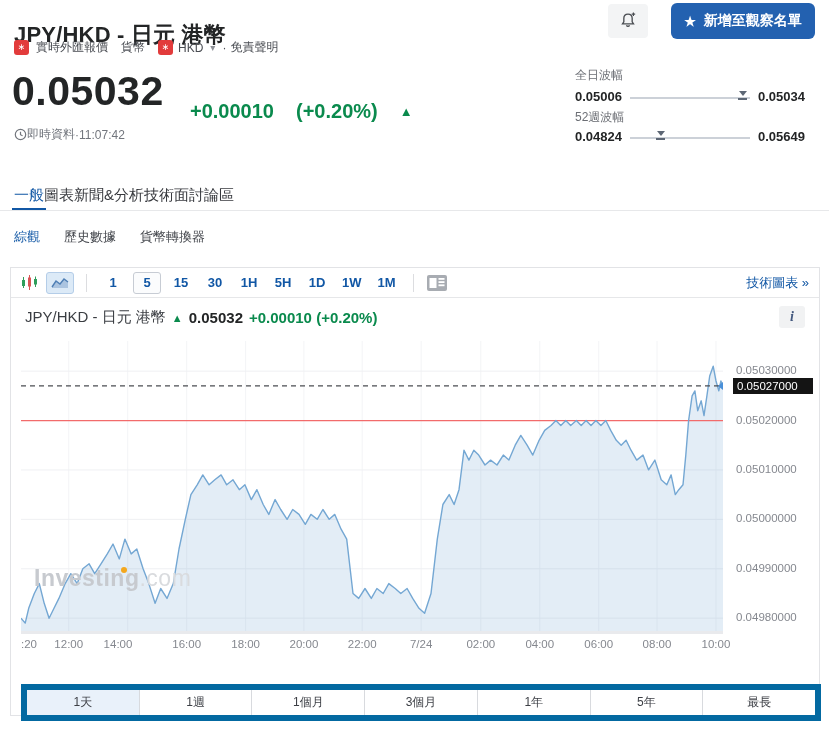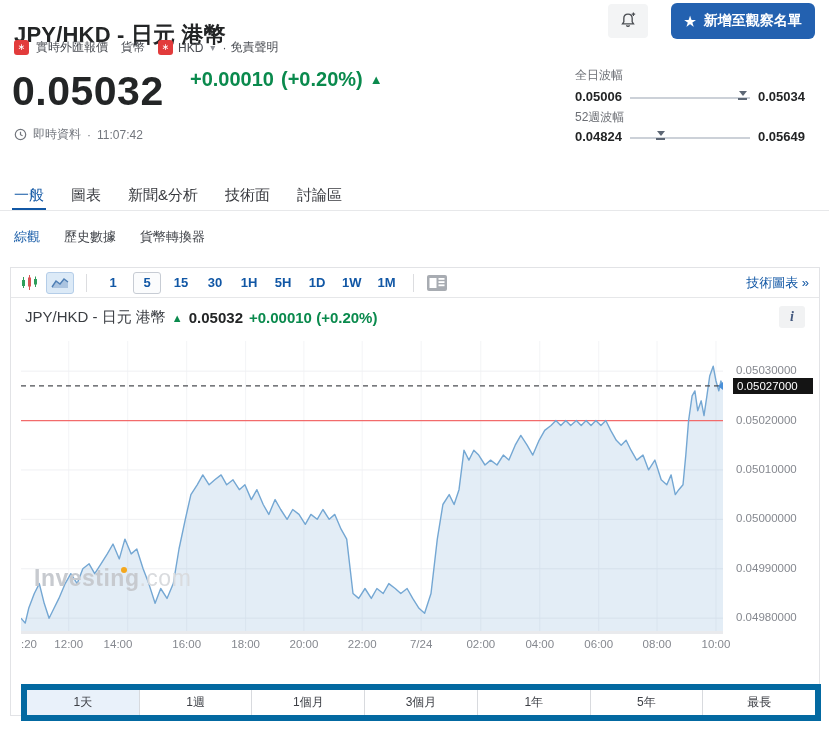--- a/index.html
+++ b/index.html
@@ -15,35 +15,35 @@
              color:#fff;font-size:14px;font-weight:700;display:flex;align-items:center;justify-content:center;gap:8px;cursor:pointer}
   .watch-btn .star{font-size:13px;line-height:1}
   .breadcrumb{left:14px;top:39px;display:flex;align-items:center;gap:7px;font-size:12px;color:#4a4d53}
   .flag{width:15px;height:15px;border-radius:3px;background:#e23b3b;color:#fff;font-size:9px;line-height:15px;
         text-align:center;display:inline-block}
   .crumb{cursor:pointer}
   .caret{color:#8d9096;font-size:10px}
 
   
   .price{left:12px;top:68px;font-size:41px;font-weight:700;letter-spacing:.5px}
-  .change{left:190px;top:68px;font-size:20px;font-weight:700;color:#0a8a4d;display:flex;gap:7px;align-items:center}
+  .change{left:190px;top:100px;font-size:20px;font-weight:700;color:#0a8a4d;display:flex;gap:22px;align-items:center}
   .change .arr{font-size:13px}
-  .rt-row{left:14px;top:126px;display:flex;align-items:center;gap:6px;font-size:12px;color:#72767d}
+  .rt-row{left:14px;top:126px;display:flex;align-items:center;font-size:12px;color:#72767d}
 
   
   .rng-label{font-size:12px;color:#6b6e74}
   .rng-row{display:flex;align-items:center;gap:8px;font-size:13px;font-weight:700;color:#232526}
   .rng-track{position:relative;width:120px;height:2px;background:#ccd1d8;margin-top:3px}
   .rng-thumb{position:absolute;top:-6px;width:8px;height:10px}
   .rng-thumb:before{content:"";position:absolute;left:1px;top:0;border-left:4px solid transparent;
         border-right:4px solid transparent;border-top:5px solid #5d6775}
   .rng-thumb:after{content:"";position:absolute;left:0;top:7px;width:9px;height:2px;background:#5d6775}
 
   
-  .main-tabs{left:14px;top:186px;display:flex;gap:27px;font-size:15px;color:#37393e;height:24px}
+  .main-tabs{left:14px;top:186px;display:flex;font-size:15px;color:#37393e;height:24px}
   .main-tab{position:relative;cursor:pointer;white-space:nowrap}
   .main-tab.active{color:#1157a5}
   .main-tab.active:after{content:"";position:absolute;left:-2px;right:-2px;bottom:-1px;height:3px;background:#1157a5}
   .tabs-divider{left:0;top:210px;width:829px;height:1px;background:#e7e8ea}
   .sub-tabs{left:14px;top:228px;display:flex;gap:24px;font-size:13px;color:#44474d}
   .sub-tab{cursor:pointer}
   .sub-tab.active{color:#1157a5}
 
   
   .widget{left:10px;top:267px;width:808px;height:447px;border:1px solid #e2e3e6;background:#fff}

